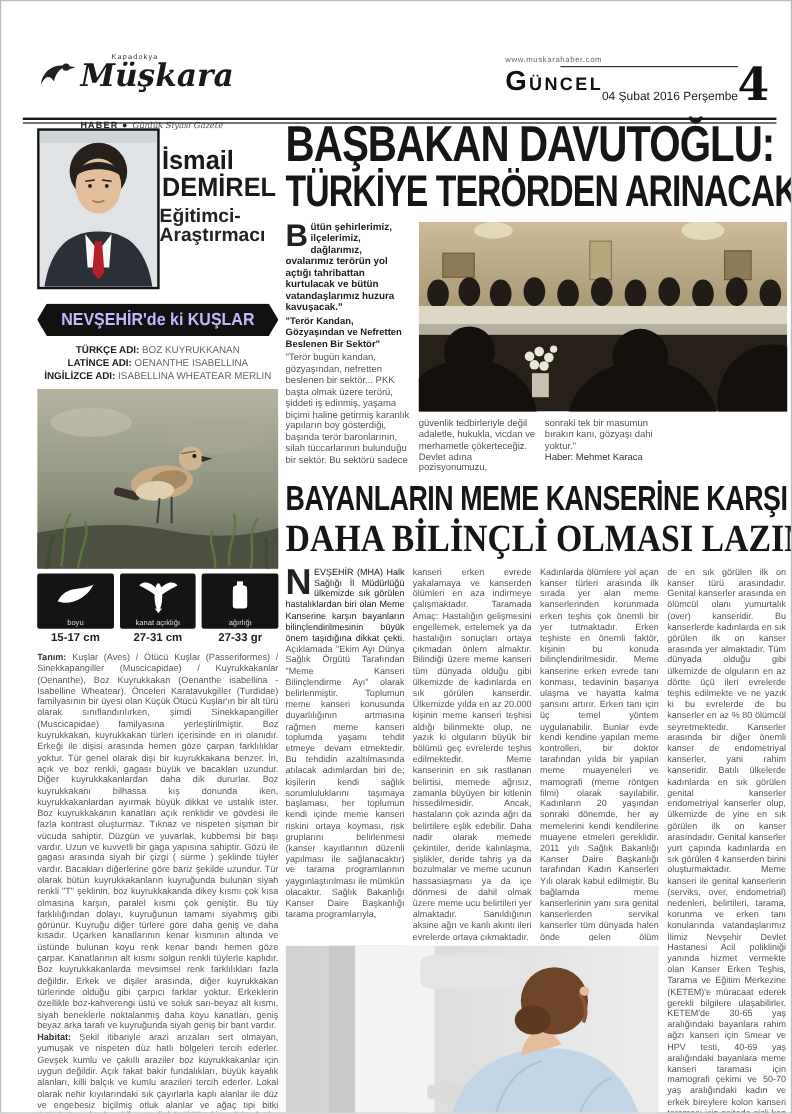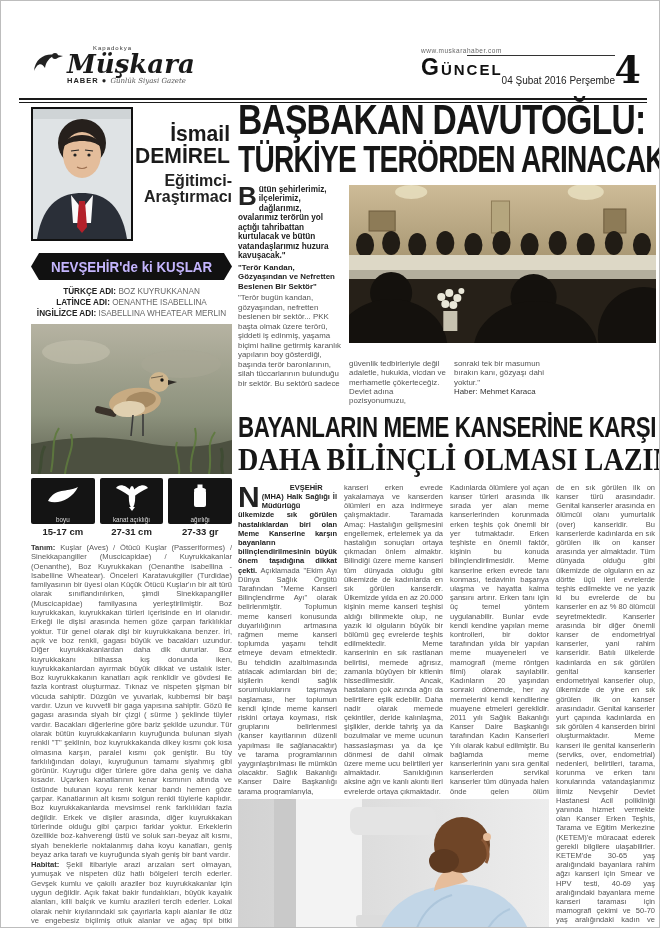--- a/index.html
+++ b/index.html
@@ -4,37 +4,37 @@
 <style>
   html,body{margin:0;padding:0;background:#d8d8d8;font-family:"Liberation Sans",sans-serif;}
   .page{position:relative;width:660px;height:928px;background:#fff;overflow:hidden;border:1px solid #bdbdbd;box-sizing:border-box;}
   
   .hdr{position:absolute;left:30px;top:44px;width:612px;height:52px;}
   .logo{position:absolute;left:0;top:0;display:flex;align-items:flex-start;}
   .logo svg{width:34px;height:30px;margin-top:4px;}
   .logo-txt{margin-left:2px;line-height:1;}
   .logo-top{display:block;font-size:6px;color:#333;letter-spacing:1px;margin-left:26px;}
   .logo-brand{display:block;font-family:"DejaVu Serif",serif;font-style:italic;font-weight:bold;font-size:26px;color:#1a1a1a;letter-spacing:0px;}
-  .logo-sub{display:block;font-size:7.5px;font-weight:bold;color:#222;letter-spacing:1px;}
+  .logo-sub{display:block;font-size:7.5px;font-weight:bold;color:#222;letter-spacing:1px;margin-top:24px;}
   .logo-sub i{font-family:"DejaVu Serif",serif;font-weight:normal;font-size:7px;color:#555;letter-spacing:0;}
   .section-blk{position:absolute;left:390px;top:2px;width:120px;text-align:left;}
   .website{display:block;font-size:6.5px;color:#666;letter-spacing:.5px;}
   .section{display:block;font-size:15px;font-weight:bold;color:#111;letter-spacing:2px;}
   .section::first-letter{font-size:23px;}
   .date-blk{position:absolute;right:28px;top:10px;width:148px;text-align:right;}
   .date-line{border-top:1.5px solid #333;margin-bottom:14px;}
   .date{font-size:10px;color:#222;}
   .pagenum{position:absolute;right:-26px;top:-4px;font-family:"DejaVu Serif",serif;font-size:38px;font-weight:bold;color:#111;line-height:1;}
   .rule{position:absolute;left:18px;right:12px;top:97px;height:2px;border-top:2px solid #1a1a1a;border-bottom:1px solid #1a1a1a;}
   
   .sidebar{position:absolute;left:30px;top:106px;width:201px;}
   .author{display:flex;height:134px;}
   .pframe{width:98px;height:130px;border:2px solid #111;background:#cfd4d6;flex:none;}
   .pframe svg{width:100%;height:100%;display:block;}
-  .aname{flex:1;text-align:right;padding-top:16px;line-height:1.02;}
+  .aname{flex:1;text-align:left;padding-top:16px;line-height:1.02;}
   .aname .fn,.aname .ln{display:block;font-size:22px;font-weight:bold;color:#1a1a1a;transform:scaleX(.96);transform-origin:center;}
   .atitle{display:block;font-size:16px;font-weight:bold;color:#222;margin-top:5px;}
   .ribbon{margin-top:12px;height:27px;background:#111;color:#c4b5fd;display:flex;align-items:center;justify-content:center;
     clip-path:polygon(0 50%,4% 0,96% 0,100% 50%,96% 100%,4% 100%);}
   .ribbon span{font-size:14.5px;font-weight:bold;transform:scaleX(.92);white-space:nowrap;}
   .bnames{margin-top:6px;text-align:center;font-size:8.2px;line-height:11px;}
   .bnames b{color:#222;}  .bnames span{color:#666;}
   .birdphoto{margin-top:5px;width:201px;height:150px;}
   .birdphoto svg{width:100%;height:100%;display:block;}
   .meas{display:flex;gap:5px;margin-top:4px;}
@@ -52,31 +52,31 @@
   .h1l1{font-size:42px;transform:scaleX(.80);letter-spacing:-1px;}
   .h1l2{font-size:37px;transform:scaleX(.76);letter-spacing:-1px;margin-top:2px;}
   .a1row{display:flex;margin-top:7px;}
   .a1c1{width:104px;margin-right:7px;font-size:7.9px;line-height:9.5px;color:#555;height:212px;overflow:hidden;}
   .a1c1 .lead{font-weight:bold;color:#222;font-size:8.2px;margin-top:30px;}
   .a1c1 .sub{font-weight:bold;color:#222;display:block;margin:2px 0;}
   .dropcap{float:left;font-size:26px;line-height:21px;font-weight:bold;color:#222;margin:1px 2px 0 0;}
   .a1right{width:307px;}
   .a1photo{width:307px;height:158px;}
   .a1photo svg,.a2photo svg{width:100%;height:100%;display:block;}
-  .a1below{display:flex;gap:8px;margin-top:16px;height:50px;overflow:hidden;}
+  .a1below{display:flex;gap:8px;margin-top:5px;height:50px;overflow:hidden;}
   .a1below .c{width:97px;font-size:7.9px;line-height:9.4px;color:#555;}
   .byline{color:#333;}
   .h2l1{display:block;font-weight:bold;color:#161616;font-size:29px;transform:scaleX(.77);transform-origin:left;white-space:nowrap;letter-spacing:-.5px;margin-top:4px;line-height:1;}
   .h2l2{display:block;font-family:"Liberation Serif",serif;font-weight:bold;color:#161616;font-size:32px;transform:scaleX(.88);transform-origin:left;white-space:nowrap;margin-top:1px;line-height:1;}
   .a2{display:flex;gap:7px;margin-top:8px;}
   .a2left{width:311px;}
   .a2cols{display:flex;gap:7px;height:312px;overflow:hidden;}
   .a2cols .c,.a2c4{font-size:7.5px;line-height:9.2px;color:#555;text-align:justify;}
   .a2cols .c{width:99px;}
-  .a2cols .lead{font-weight:bold;color:#222;margin-left:28px;}
+  .a2cols .lead{font-weight:normal;color:#222;}
   .dropcap2{float:left;font-size:30px;line-height:25px;font-weight:bold;color:#222;margin:1px 2px 0 0;}
   .a2photo{width:311px;height:178px;margin-top:4px;}
   .a2c4{width:99px;height:494px;overflow:hidden;}
 </style>
 </head>
 <body>
 
 <div class="page">
 
   <div class="hdr">

